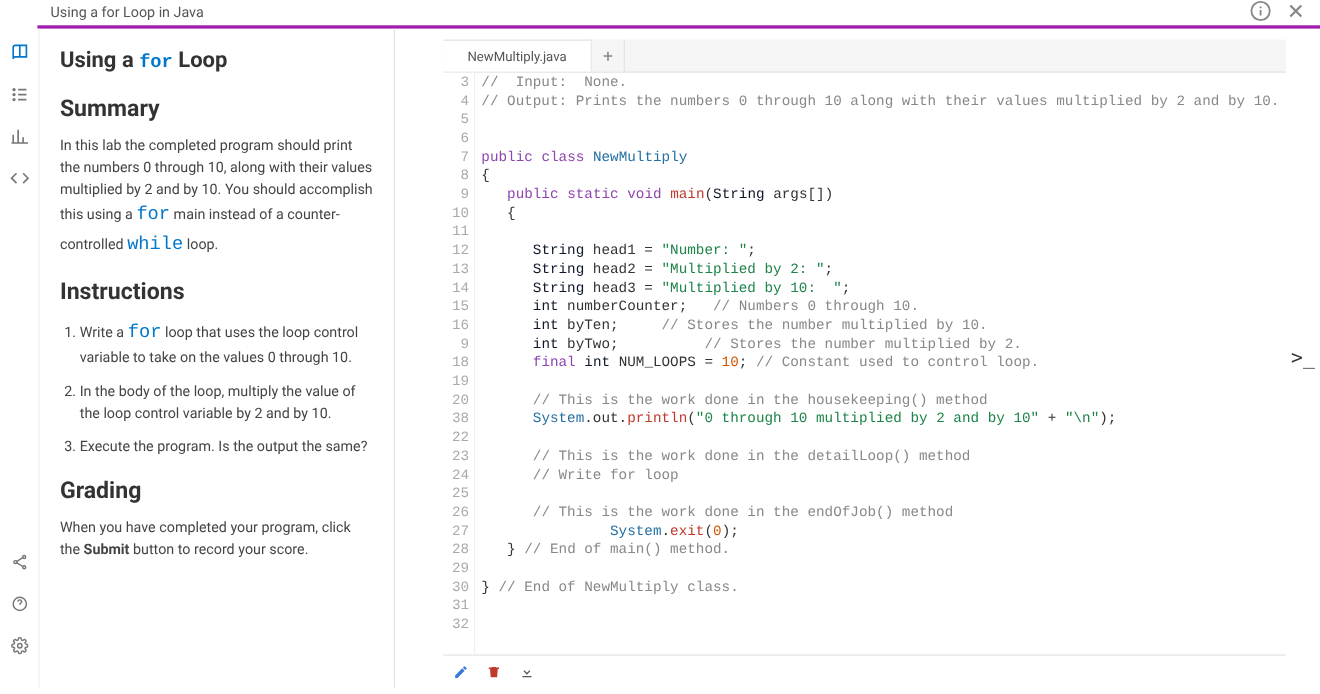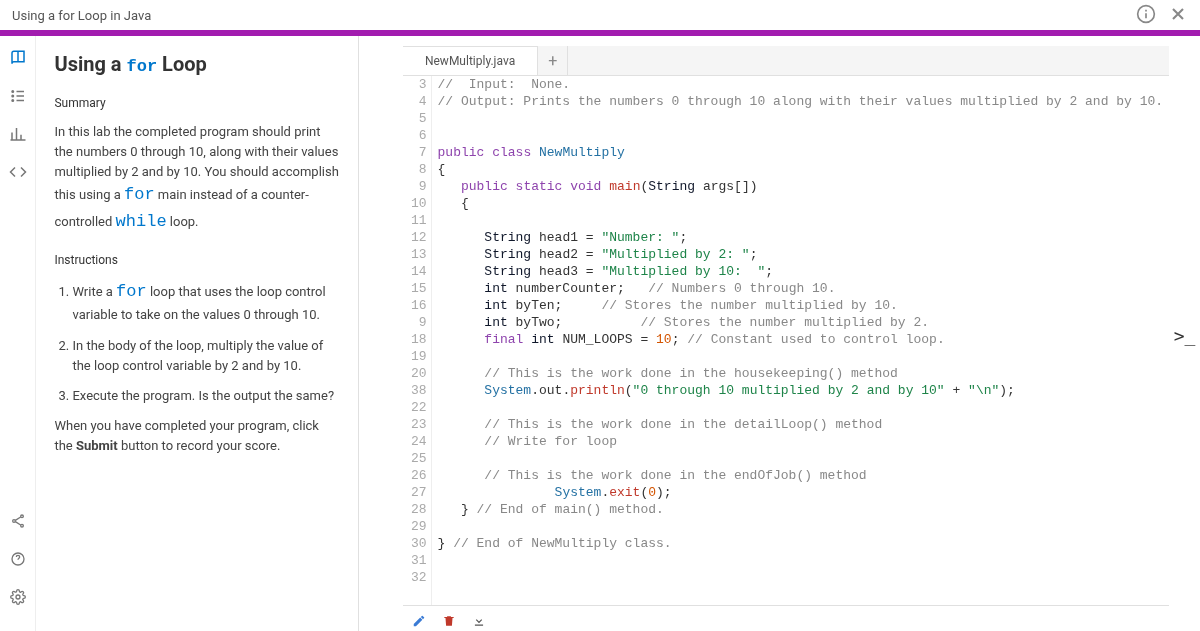--- a/index.html
+++ b/index.html
@@ -1,28 +1,28 @@
 <!DOCTYPE html>
 <html><head>
 <meta charset="utf-8">
 <style>
 * { box-sizing: border-box; margin: 0; padding: 0; }
 body { font-family: -apple-system, BlinkMacSystemFont, "Segoe UI", Roboto, Arial, sans-serif; font-size: 13px; color: #333; width: 1200px; height: 631px; overflow: hidden; background: #fff; }
-.topbar { height: 36px; border-bottom: 6px solid #a21caf; display: flex; align-items: center; padding: 0 12px; justify-content: space-between; }
+.topbar { height: 26px; border-bottom: 3px solid #a21caf; display: flex; align-items: center; padding: 0 12px; justify-content: space-between; margin-left: 34px; }
 .topbar-left { font-size: 13px; color: #555; }
 .topbar-right { display: flex; align-items: center; gap: 12px; }
 .topbar-right svg { width: 20px; height: 20px; fill: #888; cursor: pointer; }
 .main { display: flex; height: 599px; }
 .sidebar { width: 40px; border-right: 1px solid #eee; display: flex; flex-direction: column; align-items: center; padding-top: 12px; gap: 18px; }
 .sidebar .icon { width: 20px; height: 20px; display:flex; align-items:center; justify-content:center; color:#777; cursor:pointer; }
 .sidebar .icon.active { color: #0077cc; }
 .sidebar-spacer { flex: 1; }
 .instructions { width: 350px; padding: 16px 18px 16px 18px; overflow-y: auto; }
 .instructions h1 { font-size: 20px; font-weight: 700; margin-bottom: 20px; }
-.instructions h2 { font-size: 12px; font-weight: 400; margin: 18px 0 12px 0; }
+.instructions h2 { font-size: 21px; font-weight: 700; margin: 18px 0 12px 0; }
 .instructions p, .instructions li { font-size: 13px; line-height: 1.55; color: #444; }
 .instructions p { margin-bottom: 10px; }
 .instructions ol { padding-left: 18px; }
 .instructions li { margin-bottom: 10px; }
 code.inline { font-family: "Courier New", monospace; color: #0077cc; font-size: 17px; }
 .editor-pane { flex: 1; display: flex; flex-direction: column; border-left: 1px solid #e0e0e0; position: relative; padding-left: 44px; }
 .tabbar { height: 30px; background: #f5f5f5; border-bottom: 1px solid #e0e0e0; display: flex; align-items: stretch; margin-top: 10px; }
 .tab { padding: 0 22px; font-size: 12px; color: #555; display: flex; align-items: center; border-right: 1px solid #e0e0e0; background: #fff; border-top: 1px solid #e0e0e0; position: relative; top: 0px; cursor:pointer; }
 .tab.add { width: 30px; padding: 0; justify-content: center; background: #f5f5f5; border-top: none; font-size: 16px; color: #888; }
 .code-area { flex: 1; overflow: hidden; display: flex; font-family: "Courier New", monospace; font-size: 13px; line-height: 17px; }
@@ -111,20 +111,21 @@
   <div class="instructions">
     <h1><span>Using a </span><code class="inline">for</code><span> Loop</span></h1>
     <h2>Summary</h2>
     <p><span>In this lab the completed program should print the numbers 0 through 10, along with their values multiplied by 2 and by 10. You should accomplish this using a </span><code class="inline">for</code><span> main instead of a counter-controlled </span><code class="inline">while</code><span> loop.</span></p>
     <h2>Instructions</h2>
     <ol>
       <li><span>Write a </span><code class="inline">for</code><span> loop that uses the loop control variable to take on the values 0 through 10.</span></li>
       <li>In the body of the loop, multiply the value of the loop control variable by 2 and by 10.</li>
       <li>Execute the program. Is the output the same?</li>
     </ol>
+    <h2>Grading</h2>
     <p>When you have completed your program, click the <b>Submit</b> button to record your score.</p>
   </div>
 
   <div class="editor-pane">
     <div class="tabbar">
       <div class="tab">NewMultiply.java</div>
       <div class="tab add">+</div>
     </div>
     <div class="code-area">
       <div class="gutter" id="gutter">

